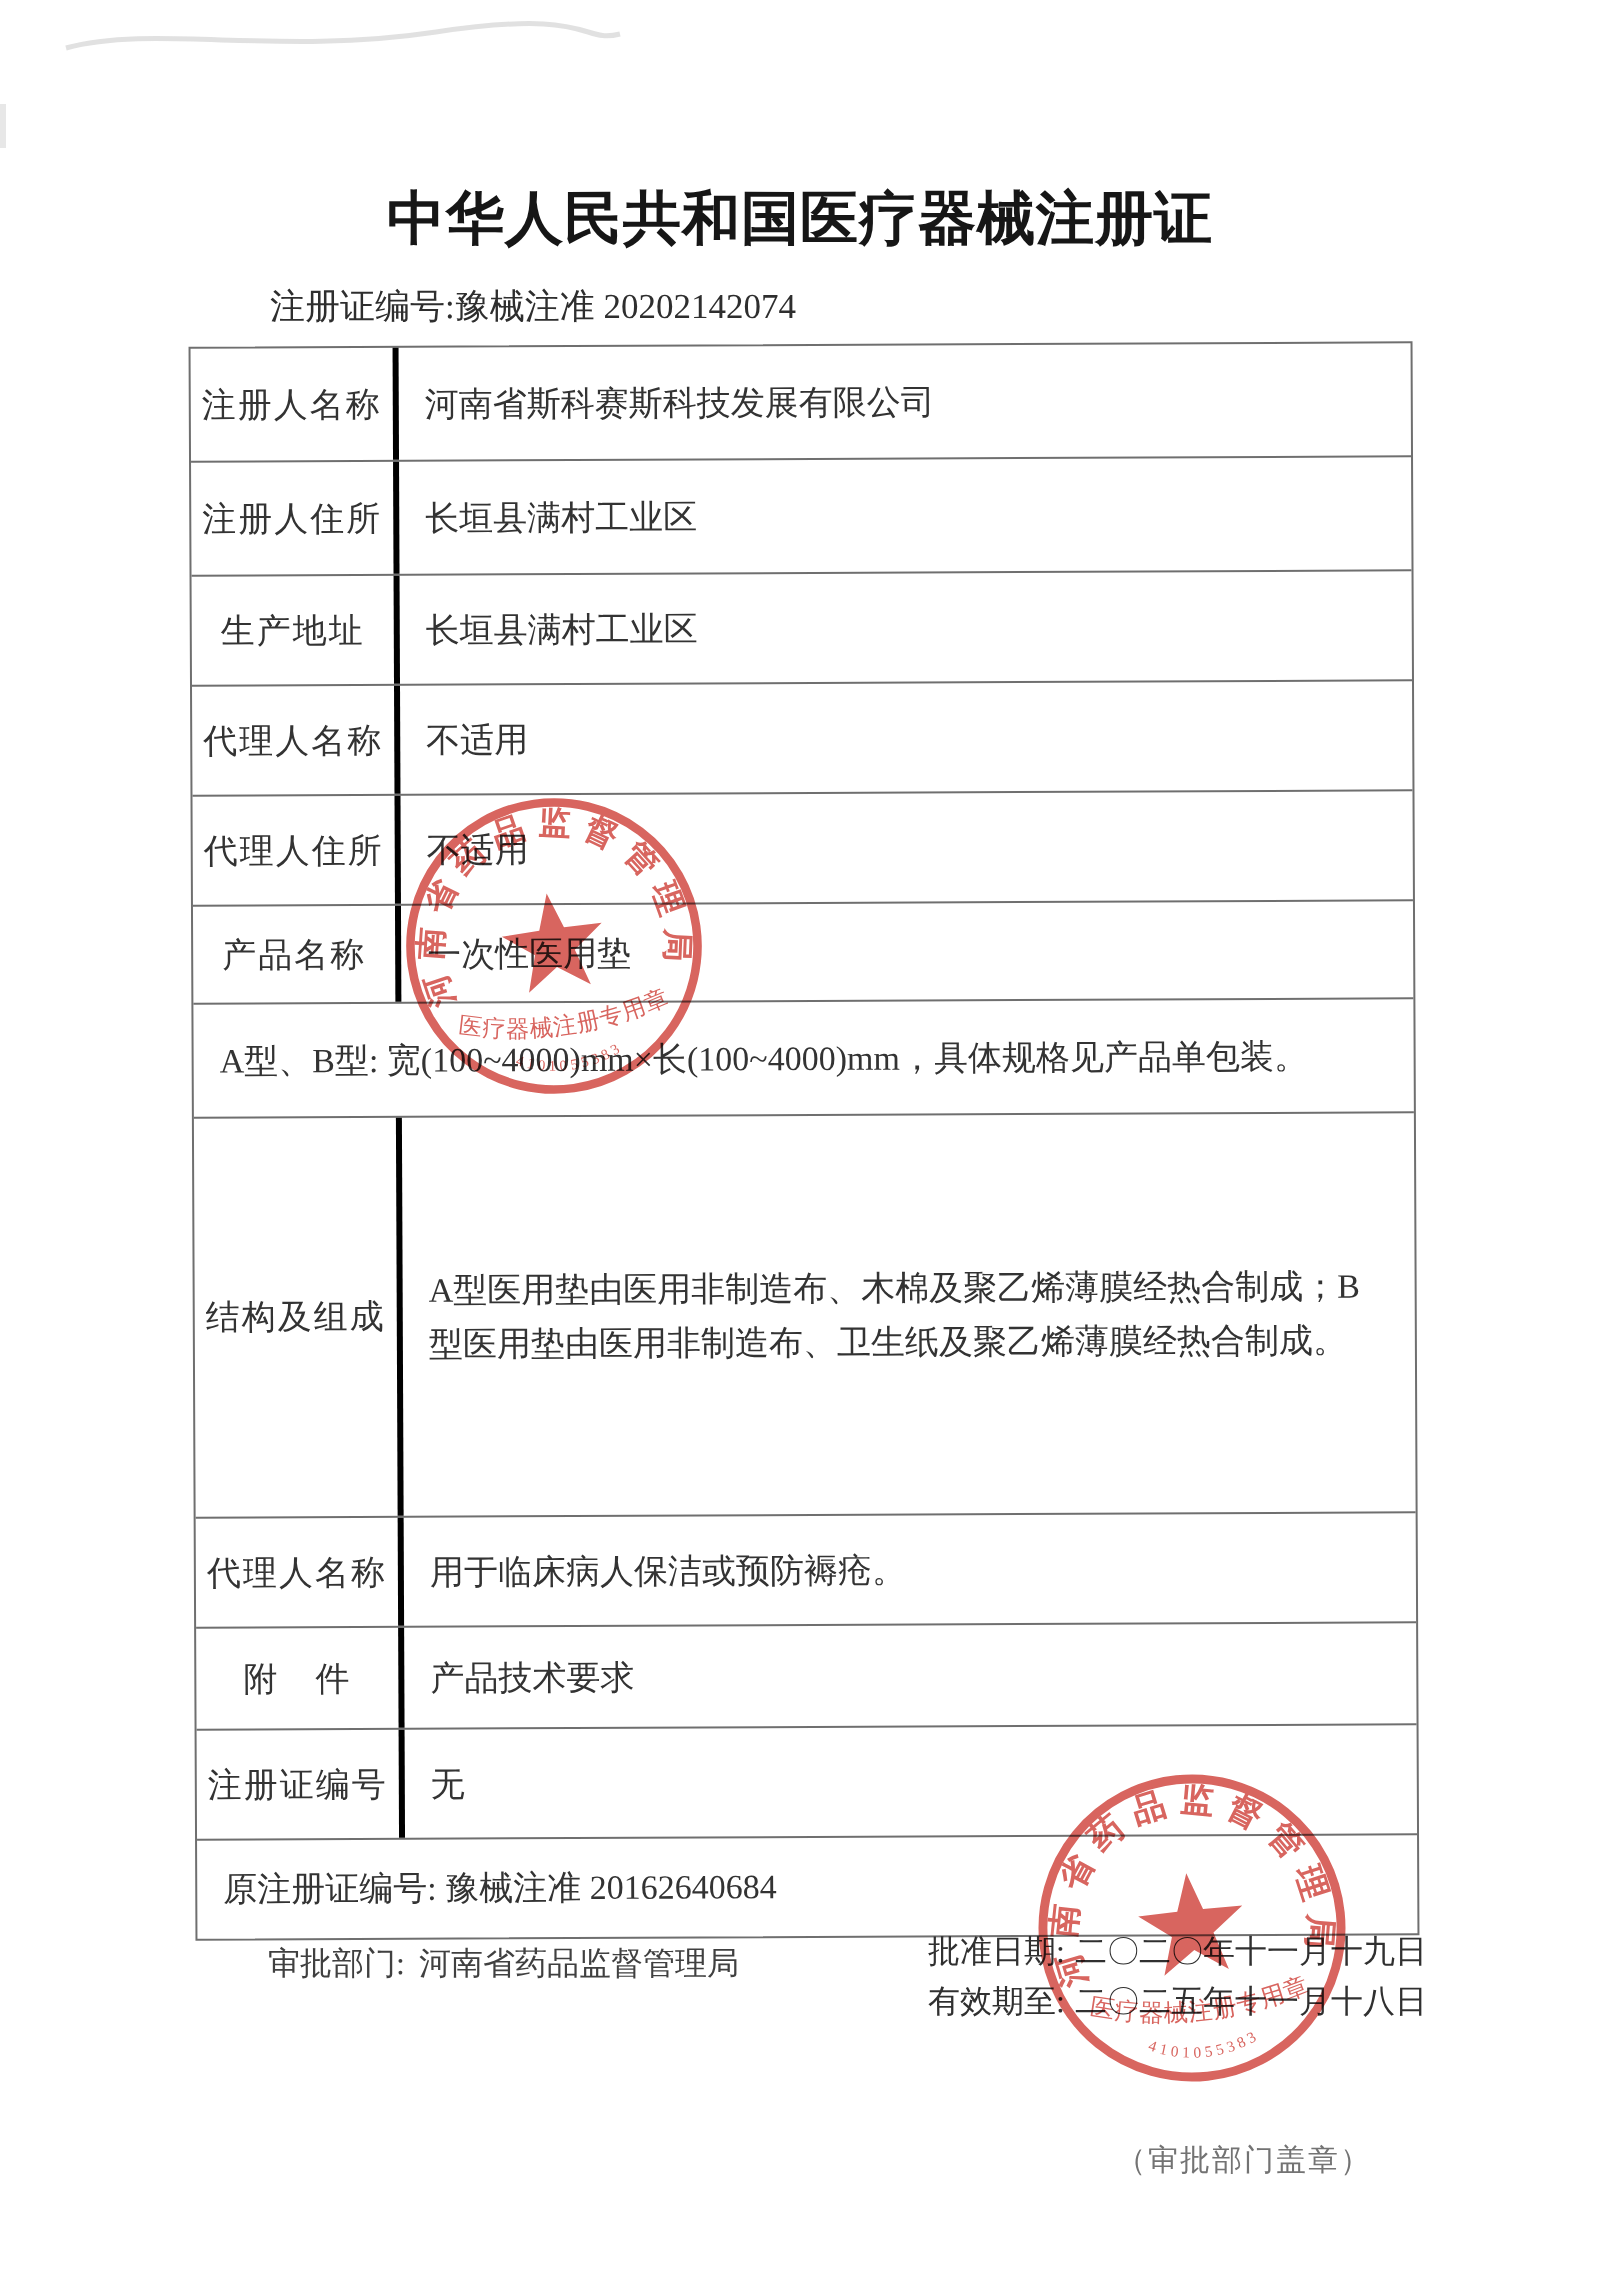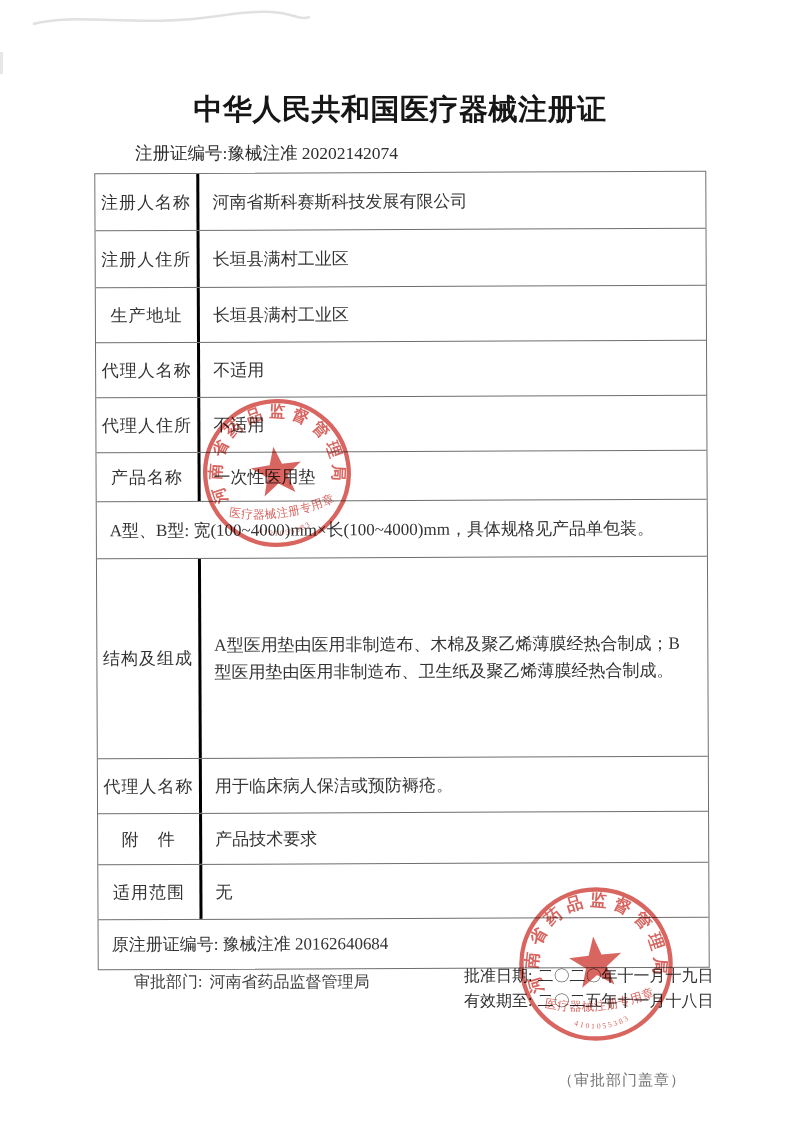--- a/index.html
+++ b/index.html
@@ -137,21 +137,21 @@
       <div class="cell-label">代理人名称</div>
       <div class="cell-value">用于临床病人保洁或预防褥疮。</div>
     </div>
 
     <div class="row" style="height: 51px;">
       <div class="cell-label">附　件</div>
       <div class="cell-value">产品技术要求</div>
     </div>
 
     <div class="row" style="height: 55px;">
-      <div class="cell-label">适用范围</div>
+      <div class="cell-label">注册证编号</div>
       <div class="cell-value">无</div>
     </div>
 
     <div class="row" style="height: 49px;">
       <div class="cell-value">原注册证编号: 豫械注准 20162640684</div>
     </div>
   </div>
 
   <div class="footer-dept">
     <span>审批部门:</span><span class="v">河南省药品监督管理局</span>

